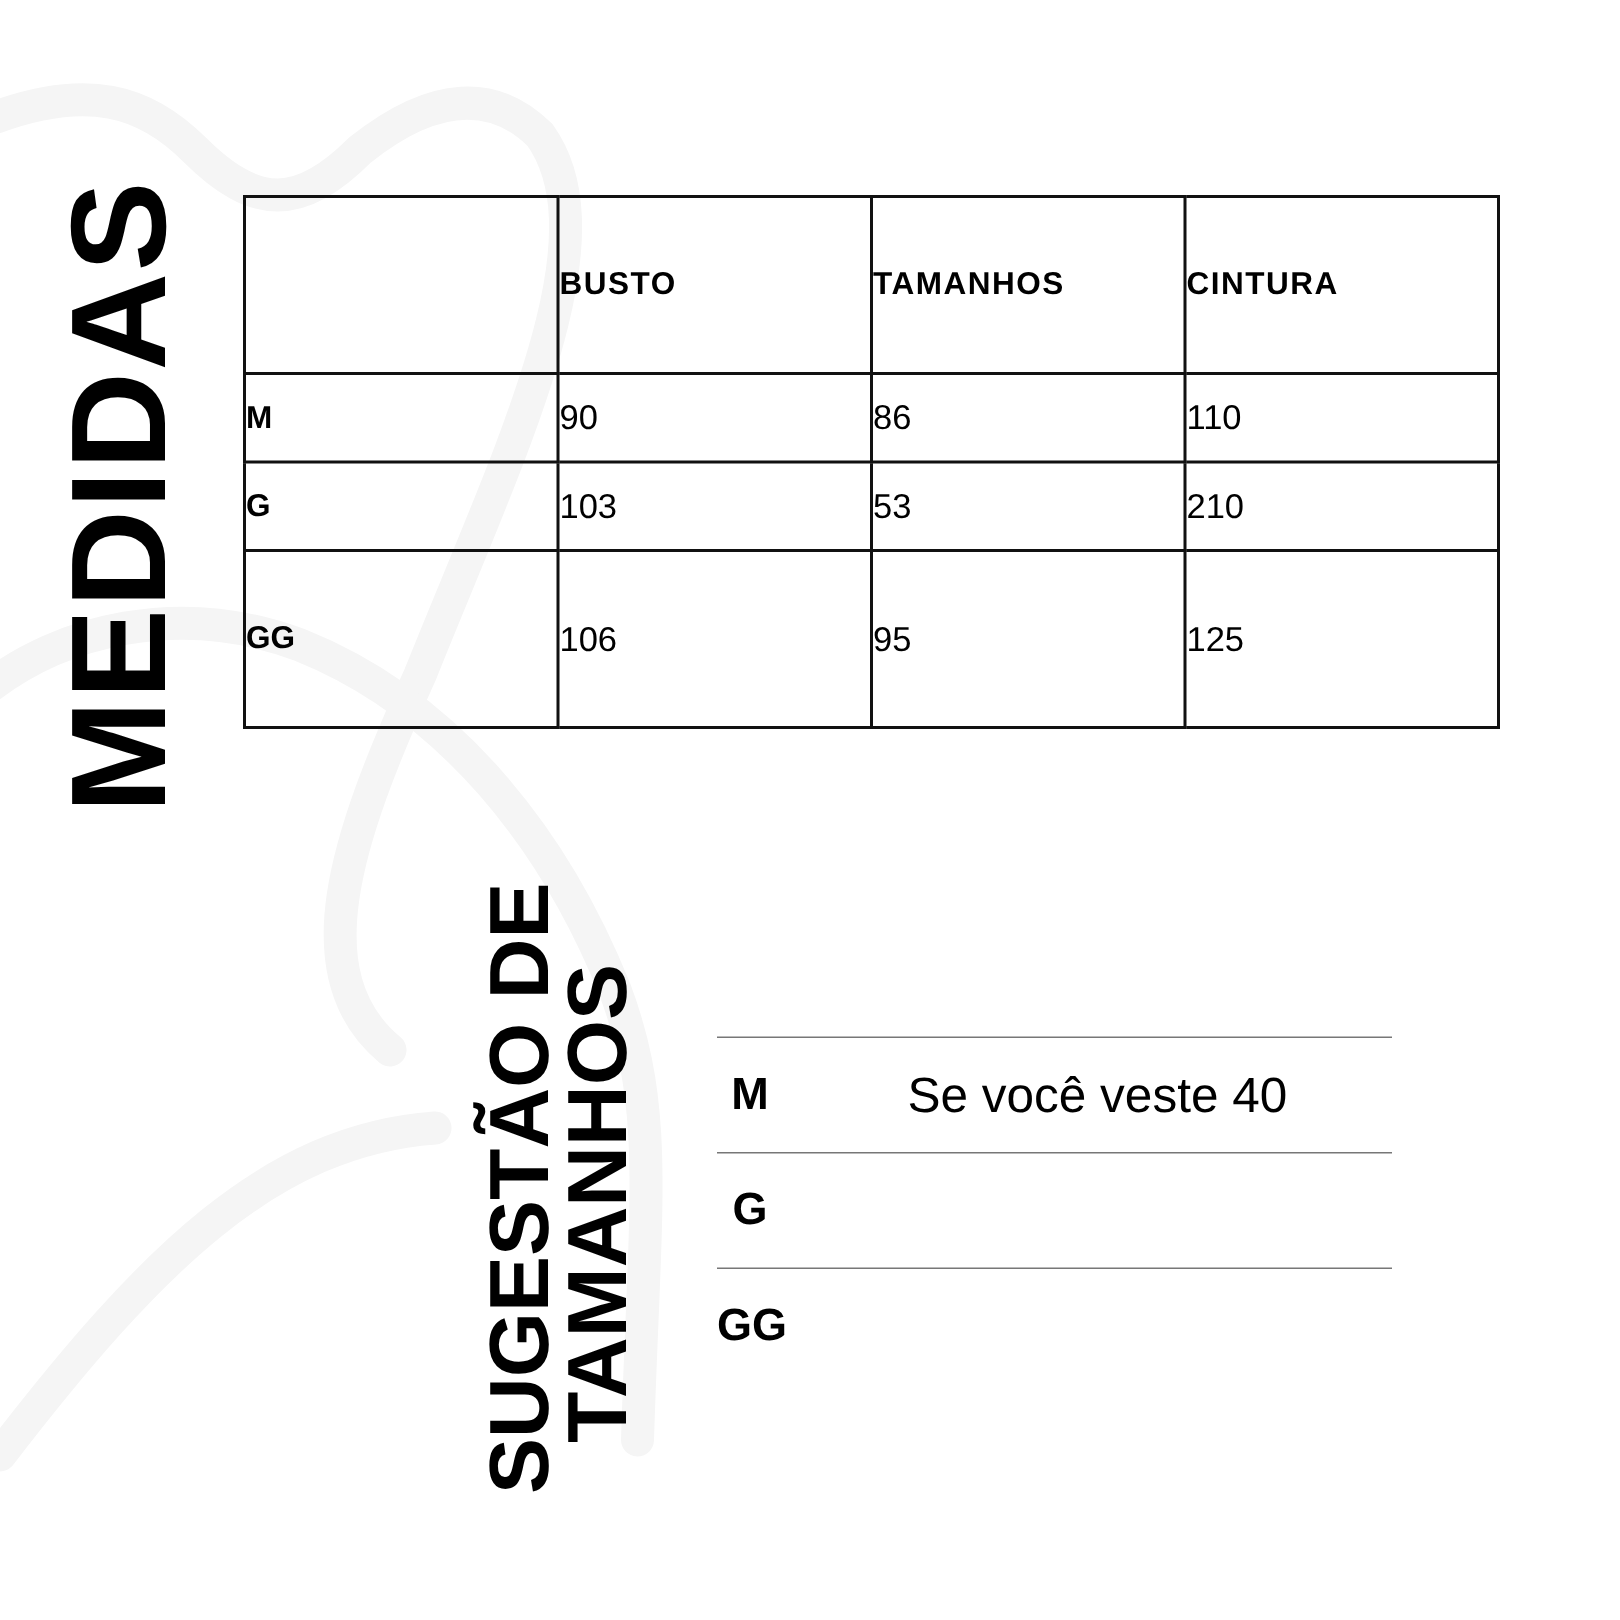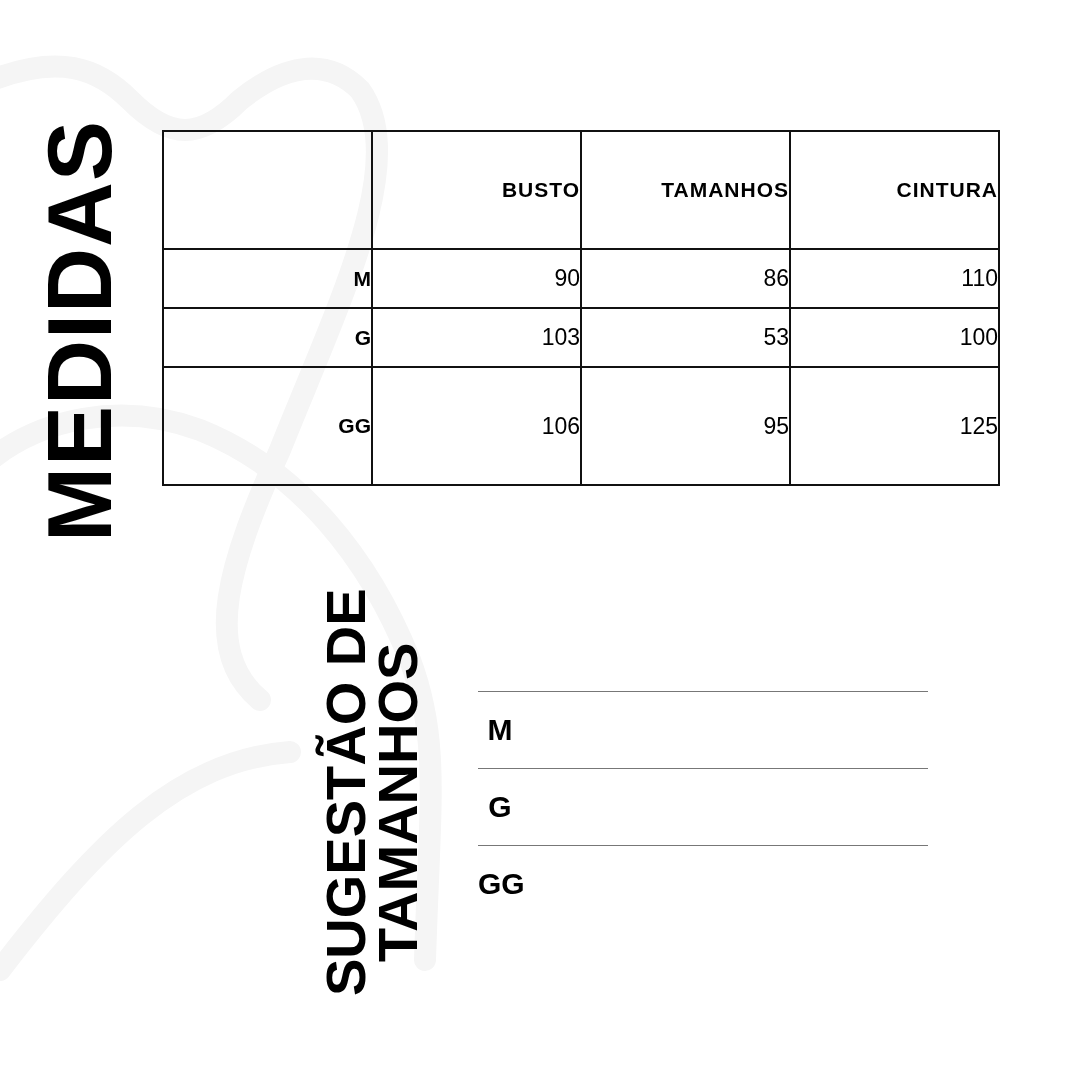--- a/index.html
+++ b/index.html
@@ -4,21 +4,21 @@
 <style>
   html, body { margin:0; padding:0; }
   body { width:1080px; height:1080px; background:#ffffff; position:relative; overflow:hidden;
          font-family: "Liberation Sans", sans-serif; color:#000; }
   .bg-deco { position:absolute; left:0; top:0; width:1080px; height:1080px; }
   .vtitle { position:absolute; font-weight:700; white-space:nowrap; transform-origin: 0 0; transform: rotate(-90deg); line-height:1; }
   #medidas-title { left:35px; top:542px; font-size:90px; letter-spacing:1px; }
   #sug-line1 { left:318px; top:996px; font-size:56px; }
   #sug-line2 { left:370px; top:962px; font-size:56px; }
   table.size-table { position:absolute; left:162px; top:130px; border-collapse:collapse; }
-  table.size-table td, table.size-table th { border:2px solid #111; width:207px; text-align:right; padding:0; font-size:23px; }
+  table.size-table td, table.size-table th { border:2px solid #111; width:207px; text-align:left; padding:0; font-size:23px; }
   table.size-table th { height:116px; font-weight:700; letter-spacing:1px; font-size:21px; }
   table.size-table td.lbl { font-weight:700; font-size:21px; }
   table.size-table tr.r0 td, table.size-table tr.r1 td { height:57px; }
   table.size-table tr.r2 td { height:116px; }
   .sug { position:absolute; left:478px; top:691px; width:450px; }
   .sug-row { height:76px; border-top:1.5px solid #777; display:flex; align-items:center; }
   .sug-size { width:44px; text-align:center; font-weight:700; font-size:30px; }
   .sug-text { margin-left:83px; font-size:33px; }
 </style>
 </head>
@@ -43,37 +43,38 @@
   <tr class="r0">
     <td class="lbl">M</td>
     <td>90</td>
     <td>86</td>
     <td>110</td>
   </tr>
   <tr class="r1">
     <td class="lbl">G</td>
     <td>103</td>
     <td>53</td>
-    <td>100</td>
+    <td>210</td>
   </tr>
   <tr class="r2">
     <td class="lbl">GG</td>
     <td>106</td>
     <td>95</td>
     <td>125</td>
   </tr>
 </tbody>
   </table>
 
 <div id="sug-line1" class="vtitle">SUGESTÃO DE</div>
 <div id="sug-line2" class="vtitle">TAMANHOS</div>
 
 <div class="sug">
   <div class="sug-row">
     <span class="sug-size">M</span>
+    <span class="sug-text">Se você veste 40</span>
   </div>
   <div class="sug-row">
     <span class="sug-size">G</span>
   </div>
   <div class="sug-row">
     <span class="sug-size">GG</span>
   </div>
 </div>
 
 </body></html>

